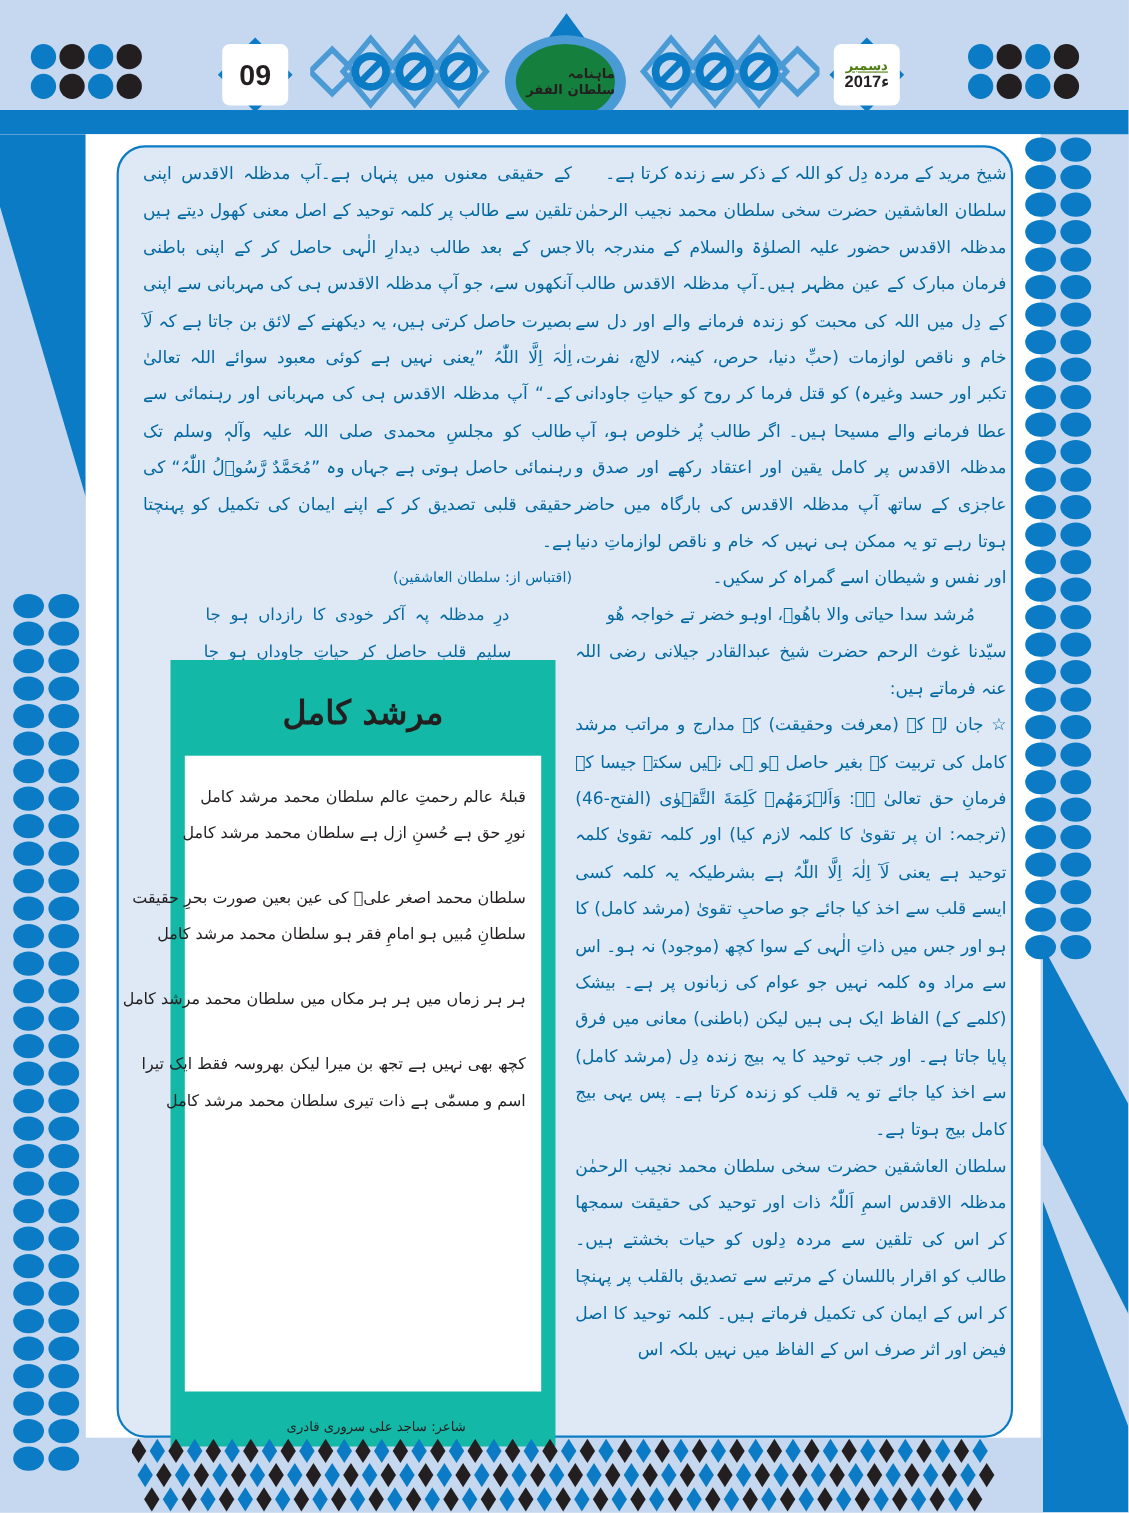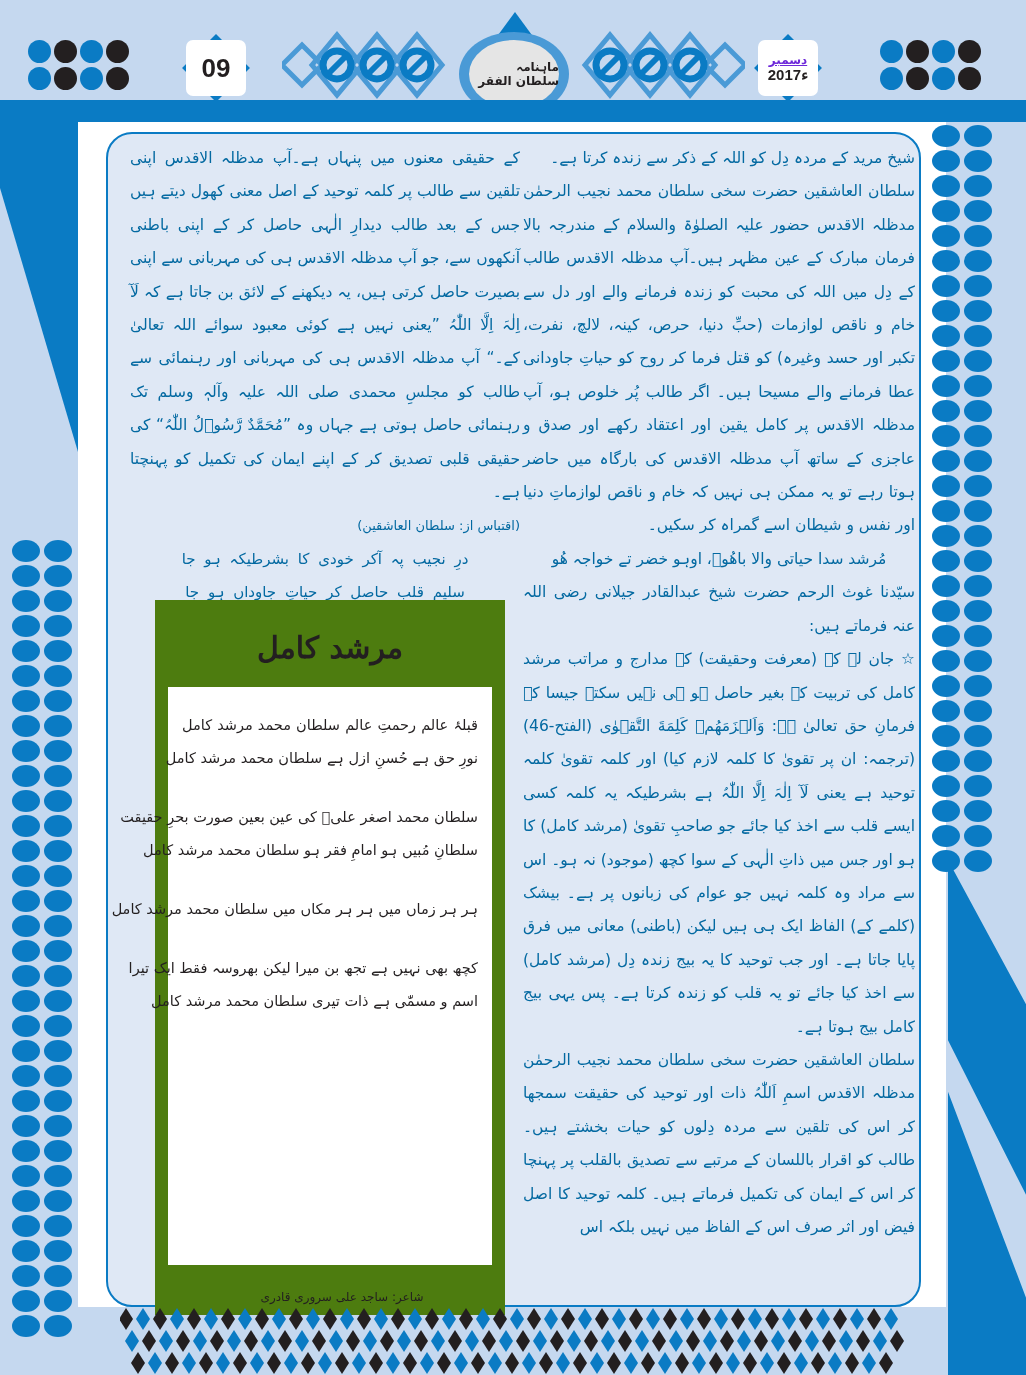--- a/index.html
+++ b/index.html
@@ -34,47 +34,47 @@
   }
   .badge-diamond .dia {
     position: absolute; left: 16px; top: 16px; width: 48px; height: 48px;
     background: #0a7bc4; transform: rotate(45deg);
   }
   .badge-diamond .box {
     position: absolute; left: 10px; top: 12px; width: 60px; height: 56px;
     background: #fff; border-radius: 7px;
     display: flex; flex-direction: column; align-items: center; justify-content: center;
   }
-  .page-badge { left: 176px; }
+  .page-badge { left: 192px; }
   .page-badge .num {
     font-family: "Liberation Sans", sans-serif; font-weight: bold; font-size: 26px; color: #231f20;
   }
   .date-badge { left: 748px; }
-  .date-badge .month { font-family: "DejaVu Sans", sans-serif; font-size: 12px; color: #6d28d9; font-weight: bold; direction: rtl; line-height: 14px; text-decoration: underline; }
+  .date-badge .month { font-family: "DejaVu Sans", sans-serif; font-size: 12px; color: #4d7c0f; font-weight: bold; direction: rtl; line-height: 14px; text-decoration: underline; }
   .date-badge .year { font-family: "Liberation Sans", sans-serif; font-size: 15px; font-weight: bold; color: #231f20; line-height: 16px; }
 
   .knot-strip {
     position: absolute; top: 30px; width: 180px; height: 70px;
   }
   .knot-strip.left { left: 282px; }
   .knot-strip.right { left: 565px; }
 
   .logo-wrap { position: absolute; left: 455px; top: 12px; width: 118px; height: 110px; }
   .logo-tri {
     position: absolute; left: 38px; top: 0; width: 0; height: 0;
     border-left: 22px solid transparent; border-right: 22px solid transparent;
     border-bottom: 30px solid #0a7bc4;
   }
   .logo-ring {
     position: absolute; left: 4px; top: 20px; width: 110px; height: 84px; border-radius: 50%;
     background: #4a9ad6;
   }
   .logo-oval {
     position: absolute; left: 14px; top: 28px; width: 90px; height: 68px; border-radius: 50%;
-    background: #e5e5e5; display: flex; align-items: center; justify-content: flex-end;
+    background: #15803d; display: flex; align-items: center; justify-content: flex-end;
   }
   .logo-text { font-size: 12px; font-weight: bold; color: #231f20; direction: rtl; }
 
   
   .side-blue-left {
     position: absolute; left: 0; top: 122px; width: 78px; height: 330px;
     background: #0a7bc4;
     clip-path: polygon(0 0, 100% 0, 100% 100%, 0 20%);
   }
   .side-blue-right {
@@ -103,21 +103,21 @@
   }
   .col-right { left: 523px; top: 142px; width: 392px; }
   .col-left { left: 130px; top: 142px; width: 390px; }
   .col p { margin: 0; }
   .col .center { text-align: left; text-align-last: center; }
   .col .verse { text-align: center; text-align-last: center; font-size: 15px; word-spacing: 4px; }
   .col .cite { font-size: 13px; }
 
   
   .poem-box {
-    position: absolute; left: 155px; top: 600px; width: 350px; height: 715px; background: #4d7c0f;
+    position: absolute; left: 155px; top: 600px; width: 350px; height: 715px; background: #14b8a6;
   }
   .poem-title {
     position: absolute; left: 0; top: 30px; width: 100%; text-align: center; direction: rtl;
     font-family: "DejaVu Serif", serif; font-size: 30px; color: #231f20; font-weight: bold;
   }
   .poem-inner {
     position: absolute; left: 13px; top: 87px; width: 324px; height: 578px; background: #fff;
     padding: 22px 14px; direction: rtl;
   }
   .stanza { margin-bottom: 26px; }
@@ -353,21 +353,21 @@
   <p>سلطان العاشقین حضرت سخی سلطان محمد نجیب الرحمٰن مدظلہ الاقدس حضور علیہ الصلوٰۃ والسلام کے مندرجہ بالا فرمان مبارک کے عین مظہر ہیں۔آپ مدظلہ الاقدس طالب کے دِل میں اللہ کی محبت کو زندہ فرمانے والے اور دل سے خام و ناقص لوازمات (حبِّ دنیا، حرص، کینہ، لالچ، نفرت، تکبر اور حسد وغیرہ) کو قتل فرما کر روح کو حیاتِ جاودانی عطا فرمانے والے مسیحا ہیں۔ اگر طالب پُر خلوص ہو، آپ مدظلہ الاقدس پر کامل یقین اور اعتقاد رکھے اور صدق و عاجزی کے ساتھ آپ مدظلہ الاقدس کی بارگاہ میں حاضر ہوتا رہے تو یہ ممکن ہی نہیں کہ خام و ناقص لوازماتِ دنیا اور نفس و شیطان اسے گمراہ کر سکیں۔</p>
   <p class="center">مُرشد سدا حیاتی والا باھُوؒ، اوہو خضر تے خواجہ ھُو</p>
   <p>سیّدنا غوث الرحم حضرت شیخ عبدالقادر جیلانی رضی اللہ عنہ فرماتے ہیں:</p>
   <p>☆ جان لے کہ (معرفت وحقیقت) کے مدارج و مراتب مرشد کامل کی تربیت کے بغیر حاصل ہو ہی نہیں سکتے جیسا کہ فرمانِ حق تعالیٰ ہے: وَاَلۡزَمَهُمۡ كَلِمَةَ التَّقۡوٰى (الفتح-46) (ترجمہ: ان پر تقویٰ کا کلمہ لازم کیا) اور کلمہ تقویٰ کلمہ توحید ہے یعنی لَآ اِلٰہَ اِلَّا اللّٰہُ ہے بشرطیکہ یہ کلمہ کسی ایسے قلب سے اخذ کیا جائے جو صاحبِ تقویٰ (مرشد کامل) کا ہو اور جس میں ذاتِ الٰہی کے سوا کچھ (موجود) نہ ہو۔ اس سے مراد وہ کلمہ نہیں جو عوام کی زبانوں پر ہے۔ بیشک (کلمے کے) الفاظ ایک ہی ہیں لیکن (باطنی) معانی میں فرق پایا جاتا ہے۔ اور جب توحید کا یہ بیج زندہ دِل (مرشد کامل) سے اخذ کیا جائے تو یہ قلب کو زندہ کرتا ہے۔ پس یہی بیج کامل بیج ہوتا ہے۔</p>
   <p>سلطان العاشقین حضرت سخی سلطان محمد نجیب الرحمٰن مدظلہ الاقدس اسمِ اَللّٰہُ ذات اور توحید کی حقیقت سمجھا کر اس کی تلقین سے مردہ دِلوں کو حیات بخشتے ہیں۔ طالب کو اقرار باللسان کے مرتبے سے تصدیق بالقلب پر پہنچا کر اس کے ایمان کی تکمیل فرماتے ہیں۔ کلمہ توحید کا اصل فیض اور اثر صرف اس کے الفاظ میں نہیں بلکہ اس</p>
 </div>
 
 <div class="col col-left">
   <p>کے حقیقی معنوں میں پنہاں ہے۔آپ مدظلہ الاقدس اپنی تلقین سے طالب پر کلمہ توحید کے اصل معنی کھول دیتے ہیں جس کے بعد طالب دیدارِ الٰہی حاصل کر کے اپنی باطنی آنکھوں سے، جو آپ مدظلہ الاقدس ہی کی مہربانی سے اپنی بصیرت حاصل کرتی ہیں، یہ دیکھنے کے لائق بن جاتا ہے کہ لَآ اِلٰہَ اِلَّا اللّٰہُ ”یعنی نہیں ہے کوئی معبود سوائے اللہ تعالیٰ کے۔“ آپ مدظلہ الاقدس ہی کی مہربانی اور رہنمائی سے طالب کو مجلسِ محمدی صلی اللہ علیہ وآلہٖ وسلم تک رہنمائی حاصل ہوتی ہے جہاں وہ ”مُحَمَّدٌ رَّسُوۡلُ اللّٰہُ“ کی حقیقی قلبی تصدیق کر کے اپنے ایمان کی تکمیل کو پہنچتا ہے۔</p>
   <p class="cite">(اقتباس از: سلطان العاشقین)</p>
-  <p class="verse">درِ نجیب پہ آکر خودی کا بشرطیکہ ہو جا</p>
+  <p class="verse">درِ مدظلہ پہ آکر خودی کا رازداں ہو جا</p>
   <p class="verse">سلیم قلب حاصل کر حیاتِ جاوداں ہو جا</p>
 </div>
 
 <div class="poem-box">
   <div class="poem-title">مرشد کامل</div>
   <div class="poem-inner">
     <div class="stanza">
       <div class="stanza-line">قبلۂ عالم رحمتِ عالم سلطان محمد مرشد کامل</div>
       <div class="stanza-line">نورِ حق ہے حُسنِ ازل ہے سلطان محمد مرشد کامل</div>
     </div>

